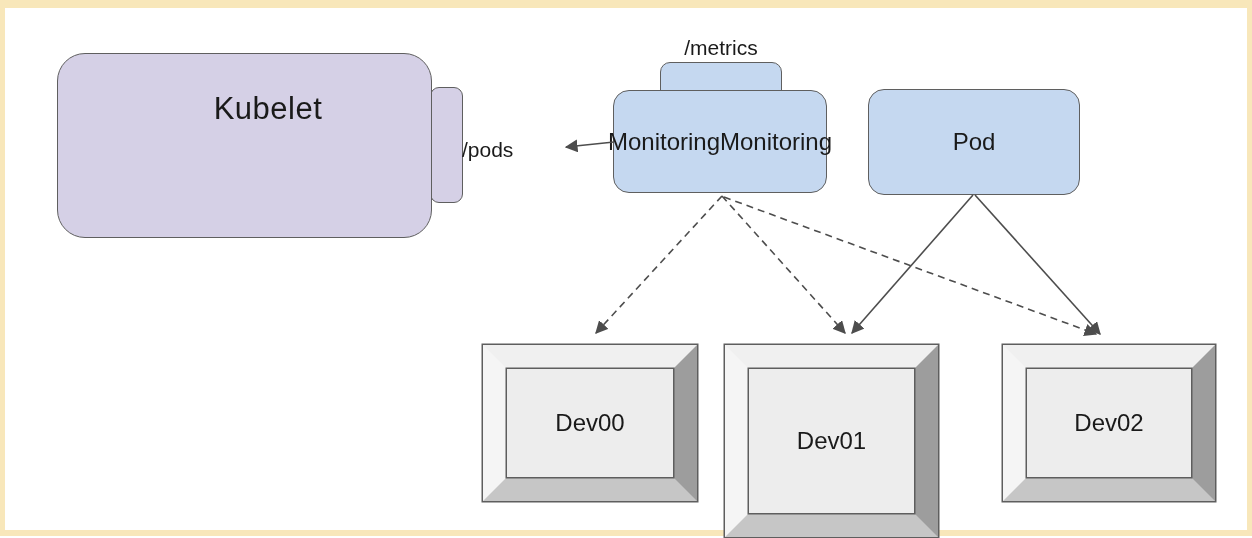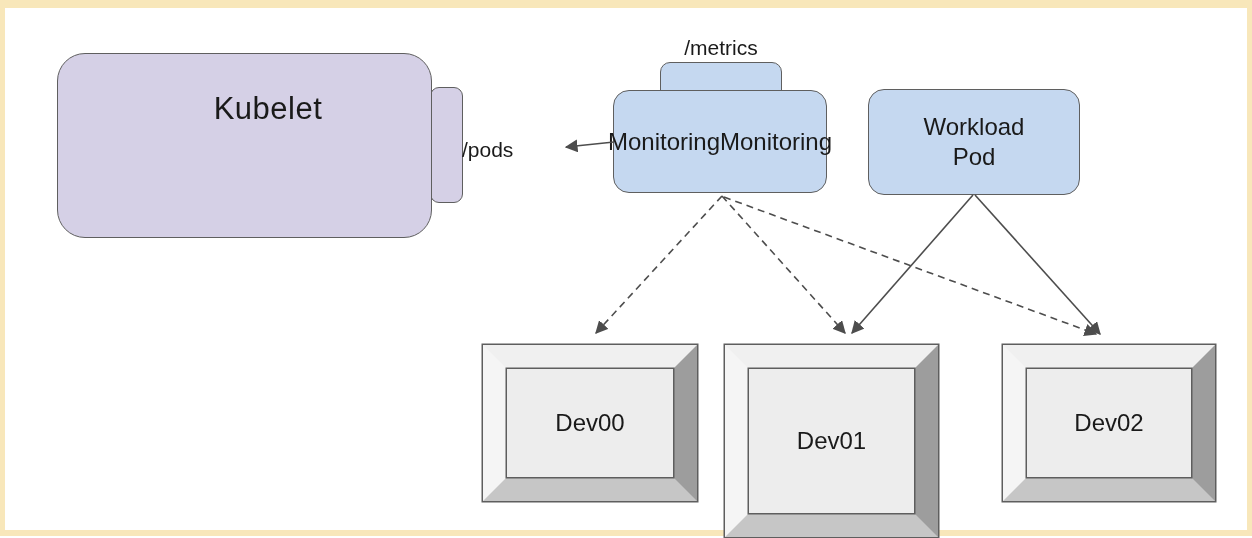--- a/index.html
+++ b/index.html
@@ -72,21 +72,20 @@
   <div class="endpoint pods-label">/pods</div>
 
   <div class="endpoint metrics-label">/metrics</div>
   <div class="node blue metrics-tab"></div>
   <div class="node blue monitoring-main">
     <span>Monitoring</span>
     <span>Monitoring</span>
   </div>
 
   <div class="node blue workload-main">
-    <span>Workload</span>
     <span>Pod</span>
   </div>
 
   <div class="dev dev00">
     <div class="dev-face">
       <span>Dev00</span>
     </div>
   </div>
   <div class="dev dev01">
     <div class="dev-face">

